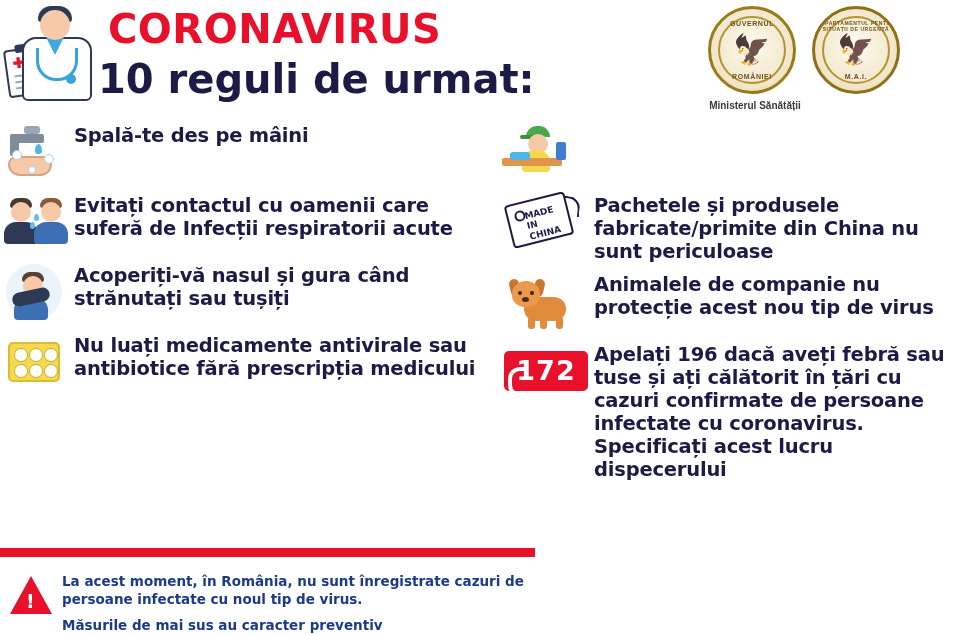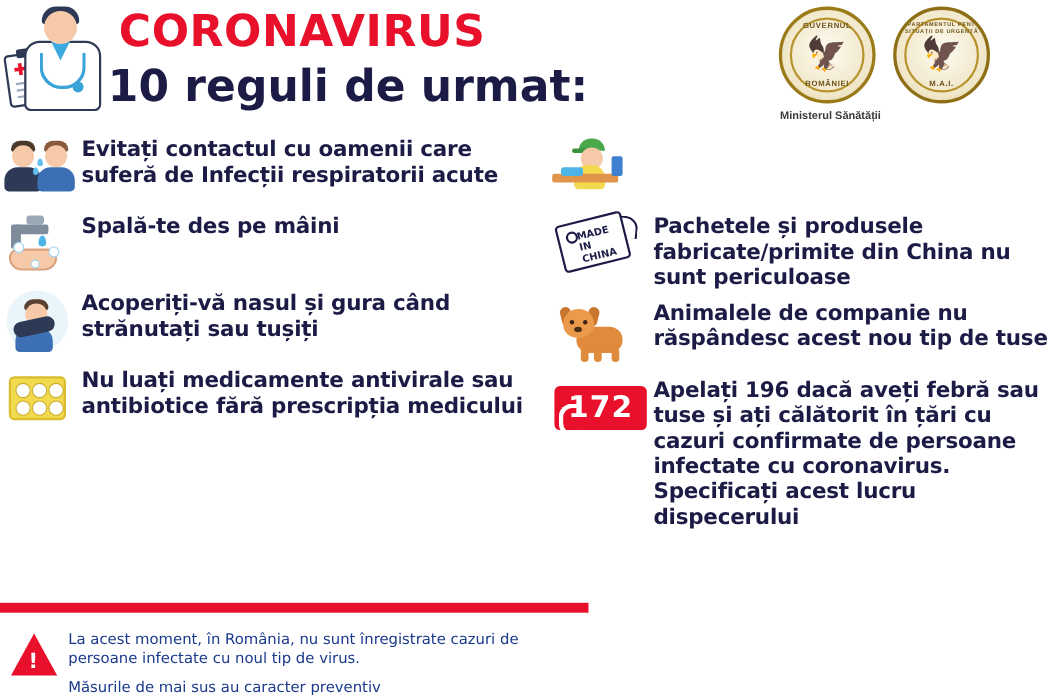--- a/index.html
+++ b/index.html
@@ -261,21 +261,21 @@
     height: 9px;
     background: #e8102a;
   }
   .footer-note {
     position: absolute;
     left: 62px;
     top: 572px;
     width: 470px;
     font-size: 13.5px;
     line-height: 1.35;
-    font-weight: 400;
+    font-weight: 700;
     color: #1b3a8c;
     font-family: "DejaVu Sans", sans-serif;
   }
   .footer-note .line2 { margin-top: 8px; }
   .warn-tri {
     position: absolute;
     left: 10px;
     top: 576px;
     width: 0;
     height: 0;
@@ -621,47 +621,47 @@
         <div class="emblem-bird">🦅</div>
         <div class="emblem-text-bottom">M.A.I.</div>
       </div>
       <div class="emblem-caption">Ministerul Sănătății</div>
     </div>
   </div>
 
   <div class="columns">
 
     <div class="col left">
+
+      <div class="rule">
+        <div class="rule-icon">
+          <div class="tap-handle"></div>
+          <div class="tap-body"></div>
+          <div class="tap-neck"></div>
+          <div class="tap-drop"></div>
+          <div class="hands"></div>
+          <div class="bubble" style="left:12px; top:30px;"></div>
+          <div class="bubble" style="left:44px; top:34px;"></div>
+          <div class="bubble" style="left:28px; top:46px; width:6px; height:6px;"></div>
+        </div>
+        <div class="rule-text">Spală-te des pe mâini</div>
+      </div>
 
       <div class="rule">
         <div class="rule-icon">
           <div class="bust-hair" style="left:10px; top:8px;"></div>
           <div class="bust-head" style="left:11px; top:12px;"></div>
           <div class="bust-body" style="left:4px; top:32px;"></div>
           <div class="bust-hair" style="left:40px; top:8px; background:#8a5a3c;"></div>
           <div class="bust-head" style="left:41px; top:12px;"></div>
           <div class="bust-body" style="left:34px; top:32px; background:#3d6fb5;"></div>
           <div class="droplet" style="left:34px; top:24px;"></div>
           <div class="droplet" style="left:30px; top:32px;"></div>
         </div>
         <div class="rule-text">Evitați contactul cu oamenii care suferă de Infecții respiratorii acute</div>
-      </div>
-
-      <div class="rule">
-        <div class="rule-icon">
-          <div class="tap-handle"></div>
-          <div class="tap-body"></div>
-          <div class="tap-neck"></div>
-          <div class="tap-drop"></div>
-          <div class="hands"></div>
-          <div class="bubble" style="left:12px; top:30px;"></div>
-          <div class="bubble" style="left:44px; top:34px;"></div>
-          <div class="bubble" style="left:28px; top:46px; width:6px; height:6px;"></div>
-        </div>
-        <div class="rule-text">Spală-te des pe mâini</div>
       </div>
 
 
       <div class="rule">
         <div class="rule-icon">
           <div class="circle-bg"></div>
           <div class="bust-hair" style="left:22px; top:12px; background:#5a4030;"></div>
           <div class="bust-head" style="left:23px; top:16px;"></div>
           <div class="bust-body" style="left:14px; top:38px; background:#3d6fb5;"></div>
           <div class="elbow"></div>
@@ -717,21 +717,21 @@
           <div class="dog-leg" style="left:28px; top:48px;"></div>
           <div class="dog-leg" style="left:40px; top:48px;"></div>
           <div class="dog-leg" style="left:56px; top:48px;"></div>
           <div class="dog-ear" style="left:10px; top:10px; transform:rotate(-14deg);"></div>
           <div class="dog-ear" style="left:34px; top:10px; transform:rotate(14deg);"></div>
           <div class="dog-head"></div>
           <div class="dog-eye" style="left:18px; top:22px;"></div>
           <div class="dog-eye" style="left:30px; top:22px;"></div>
           <div class="dog-nose"></div>
         </div>
-        <div class="rule-text">Animalele de companie nu răspândesc acest nou tip de tuse</div>
+        <div class="rule-text">Animalele de companie nu protecție acest nou tip de virus</div>
       </div>
 
       <div class="rule">
         <div class="rule-icon">
           <div class="emg">
             <div class="emg-txt">172</div>
             <div class="emg-hook"></div>
           </div>
         </div>
         <div class="rule-text">Apelați 196 dacă aveți febră sau tuse și ați călătorit în țări cu cazuri confirmate de persoane infectate cu coronavirus. Specificați acest lucru dispecerului</div>

